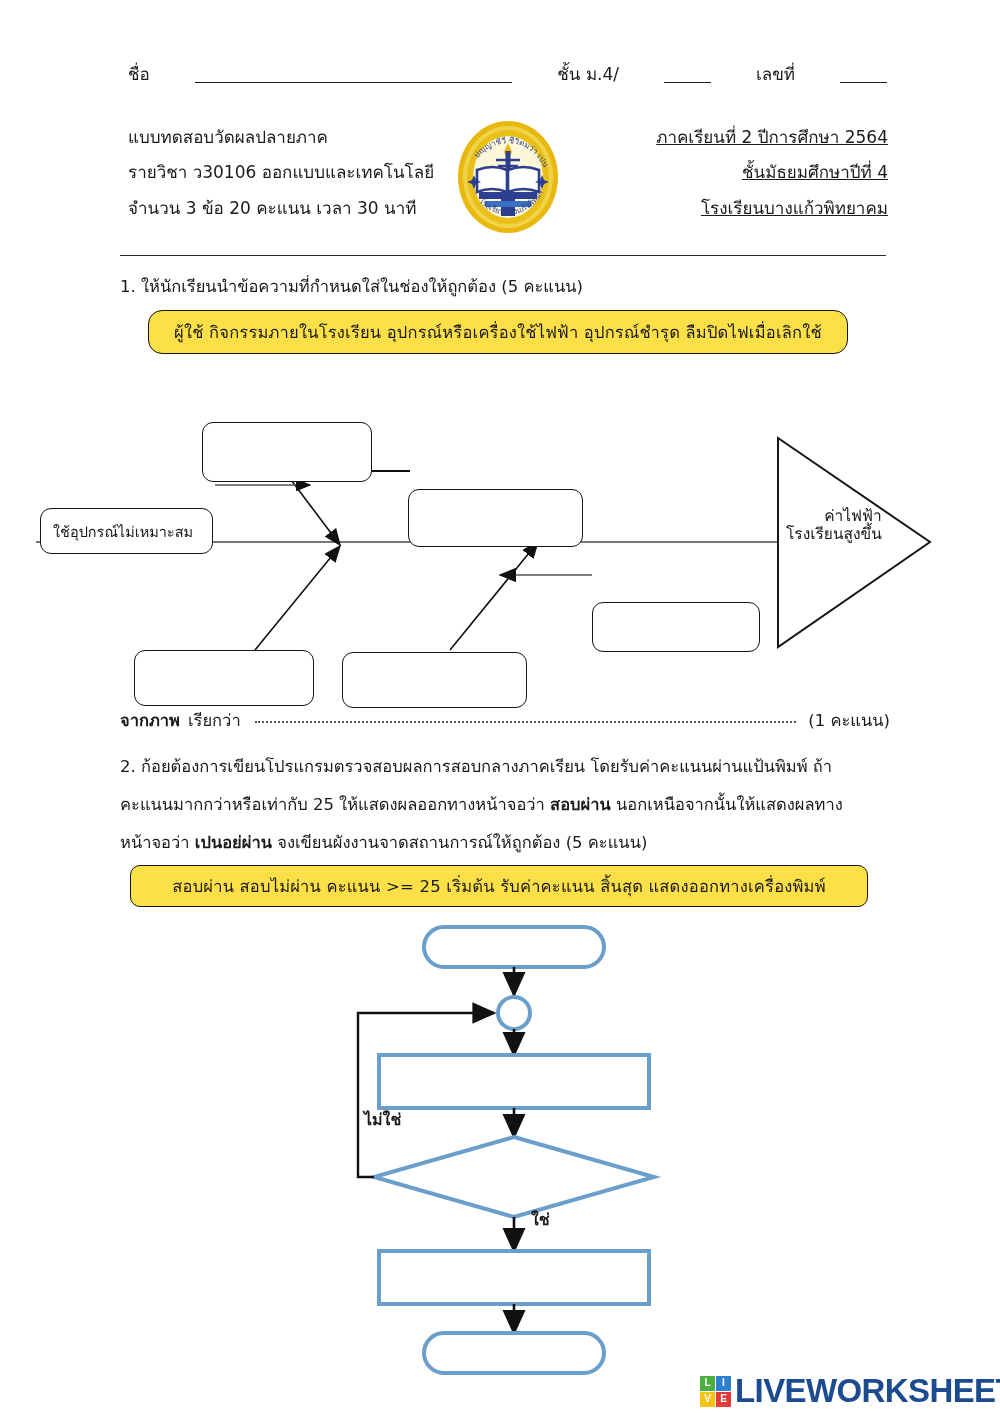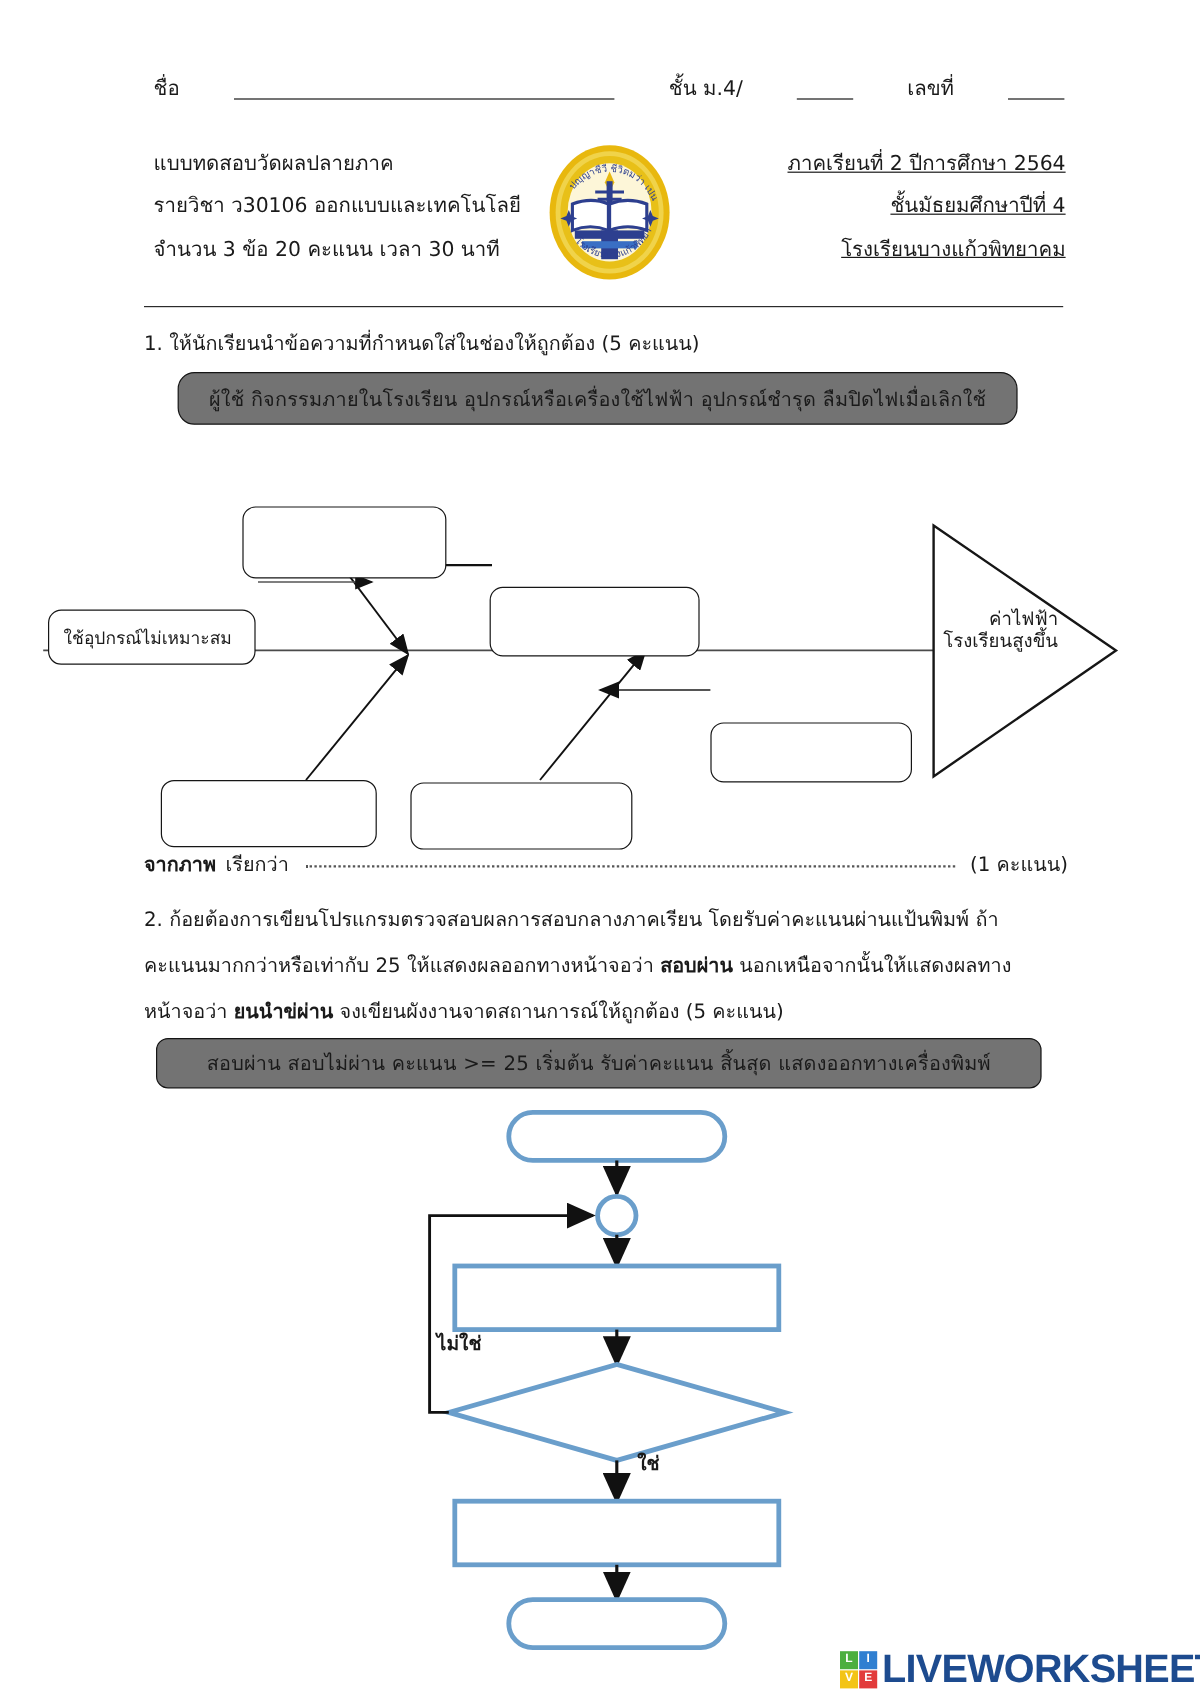--- a/index.html
+++ b/index.html
@@ -52,21 +52,21 @@
   }
 
   
   .q-text { font-size: 16.5px; color: #1a1a1a; }
   .q1 { left: 120px; top: 278px; }
 
   
   .wordbank {
     border: 1.6px solid #151515;
     border-radius: 14px;
-    background: #737373;
+    background: #fde047;
     display: flex;
     align-items: center;
     justify-content: center;
     font-size: 16.5px;
     letter-spacing: 0.2px;
     box-sizing: border-box;
   }
   .wb1 { left: 148px; top: 310px; width: 700px; height: 44px; }
   .wb2 { left: 130px; top: 865px; width: 738px; height: 42px; border-radius: 10px;}
 
@@ -238,21 +238,21 @@
     <span class="txt" style="margin-left:8px;">เรียกว่า</span>
     <span class="dotline"></span>
     <span class="txt">(1 คะแนน)</span>
   </div>
 
   <div class="abs txt q2l q2a">2. ก้อยต้องการเขียนโปรแกรมตรวจสอบผลการสอบกลางภาคเรียน โดยรับค่าคะแนนผ่านแป้นพิมพ์ ถ้า</div>
   <div class="abs txt q2l q2b">
     <span>คะแนนมากกว่าหรือเท่ากับ 25 ให้แสดงผลออกทางหน้าจอว่า </span><b>สอบผ่าน</b><span>  นอกเหนือจากนั้นให้แสดงผลทาง</span>
   </div>
   <div class="abs txt q2l q2c">
-    <span>หน้าจอว่า </span><b>ยนนำข่ผ่าน</b><span>  จงเขียนผังงานจาดสถานการณ์ให้ถูกต้อง  (5 คะแนน)</span>
+    <span>หน้าจอว่า </span><b>เปนอย่ผ่าน</b><span>  จงเขียนผังงานจาดสถานการณ์ให้ถูกต้อง  (5 คะแนน)</span>
   </div>
 
   <div class="abs wordbank wb2">สอบผ่าน  สอบไม่ผ่าน  คะแนน &gt;= 25  เริ่มต้น  รับค่าคะแนน  สิ้นสุด  แสดงออกทางเครื่องพิมพ์</div>
 
   <div class="abs flow">
     <svg width="1000" height="470" viewBox="0 0 1000 470">
       <defs>
         <marker id="fah" markerWidth="10" markerHeight="9" refX="9" refY="4.5" orient="auto">
           <path d="M0,0 L10,4.5 L0,9 z" fill="#111"></path>
         </marker>

